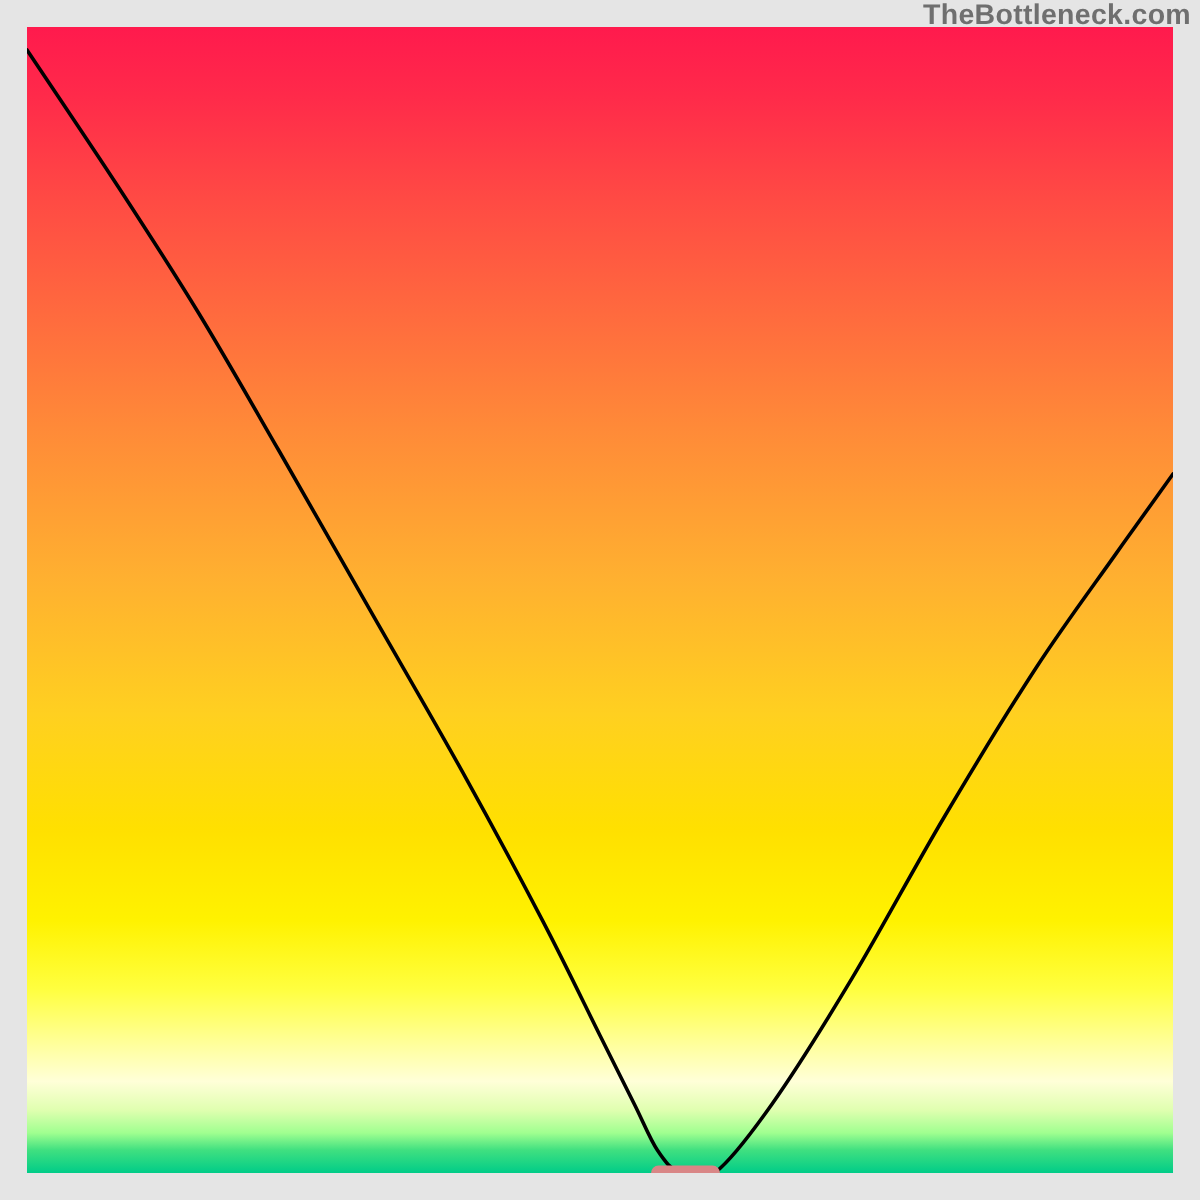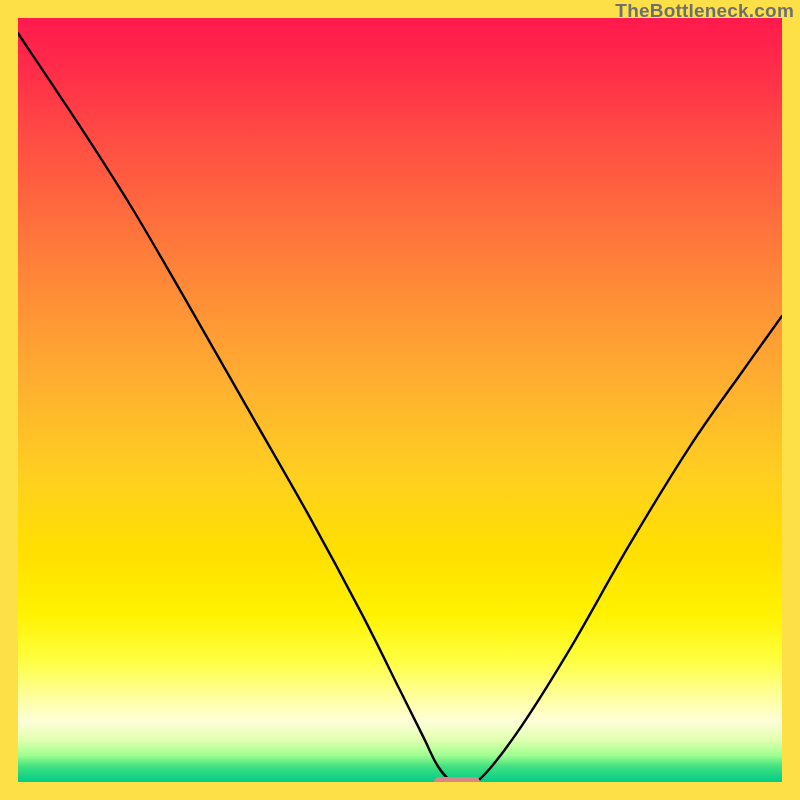--- a/index.html
+++ b/index.html
@@ -7,21 +7,21 @@
     padding: 0;
     width: 800px;
     height: 800px;
     background: #000;
     overflow: hidden;
   }
   .frame {
     position: relative;
     width: 800px;
     height: 800px;
-    background: #fde047;
+    background: #e5e5e5;
   }
   .plot {
     position: absolute;
     left: 18px;
     top: 18px;
     width: 764px;
     height: 764px;
     background: linear-gradient(to bottom,
       #ff1a4d 0%,
       #ff2a4a 6%,

